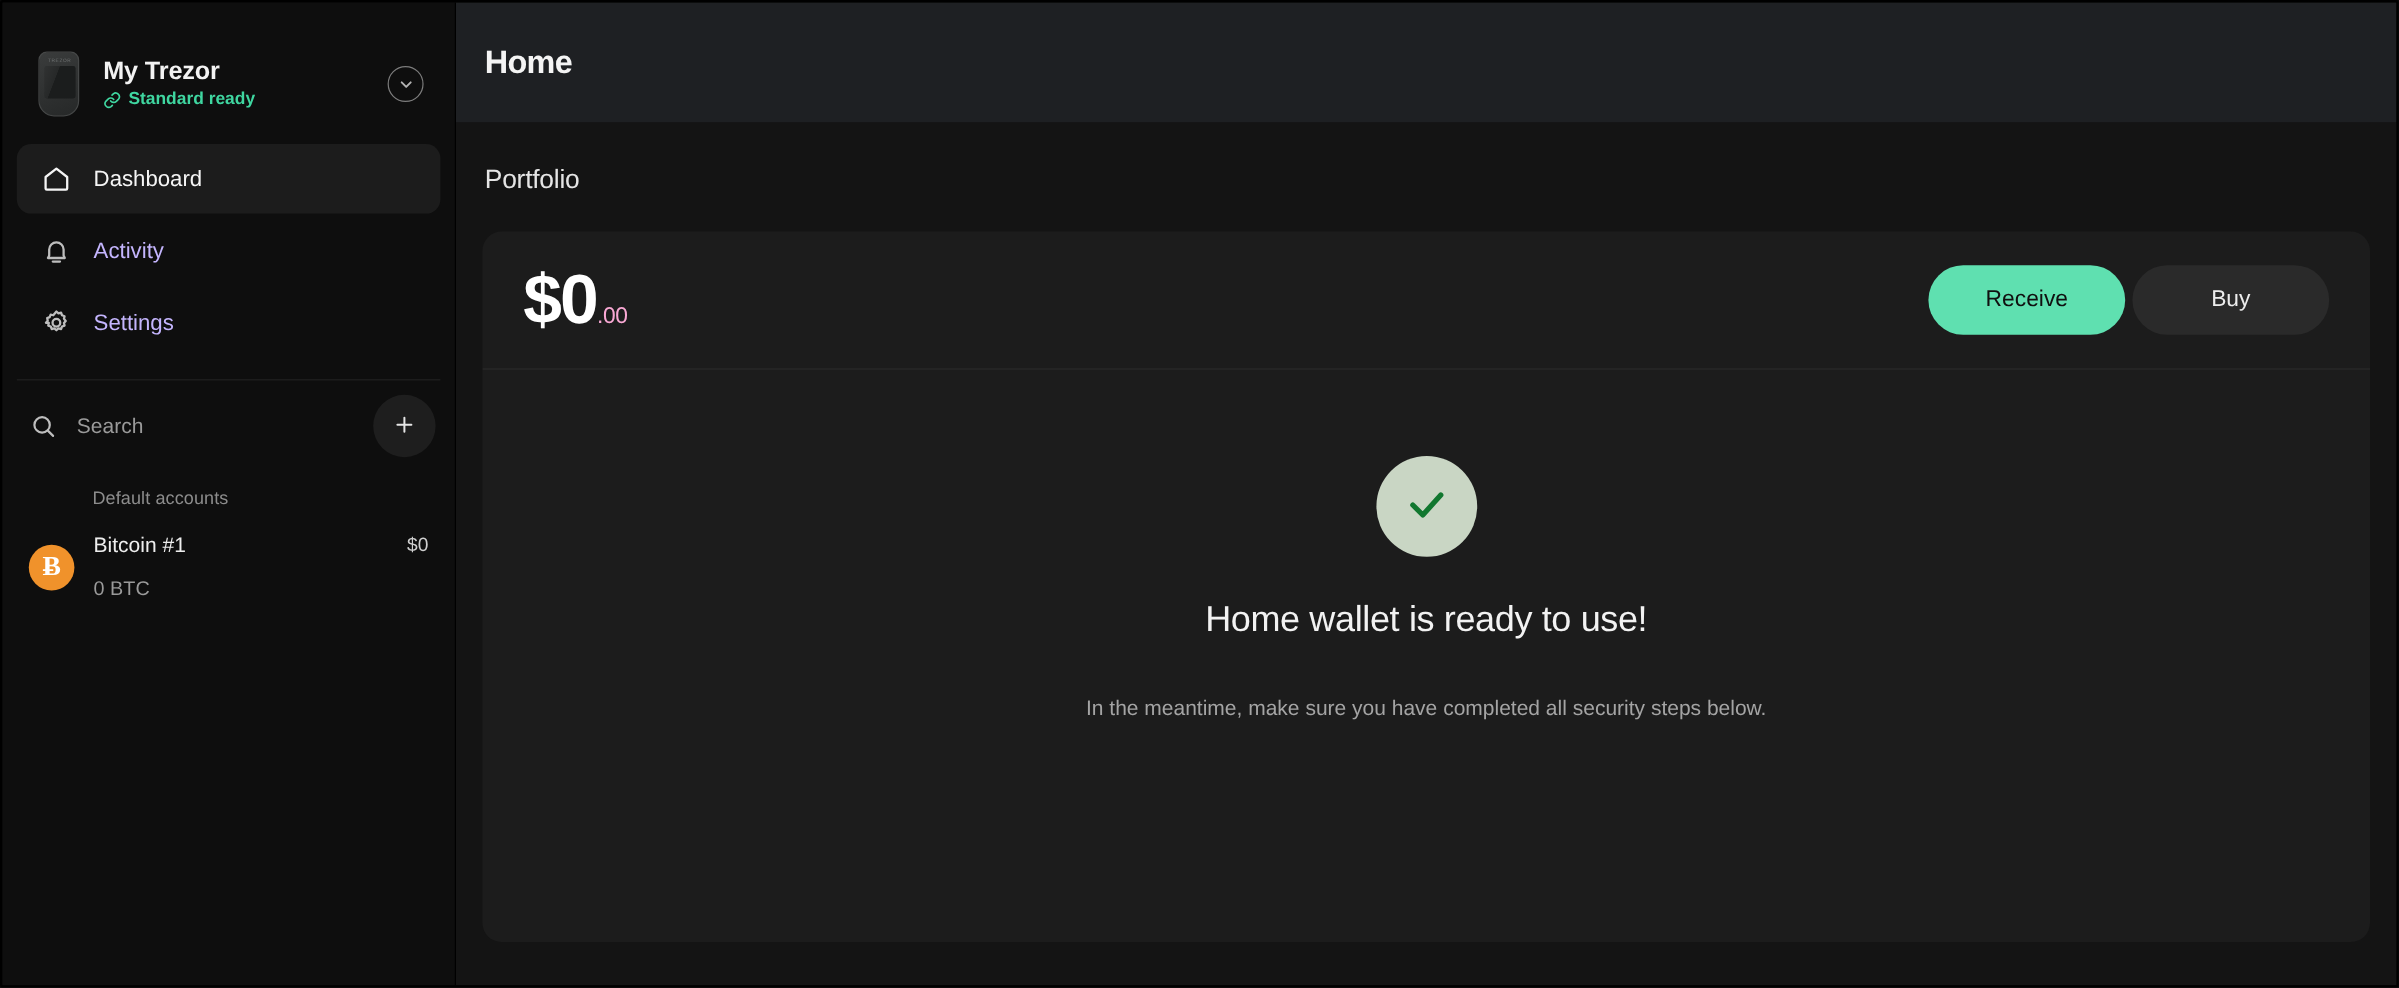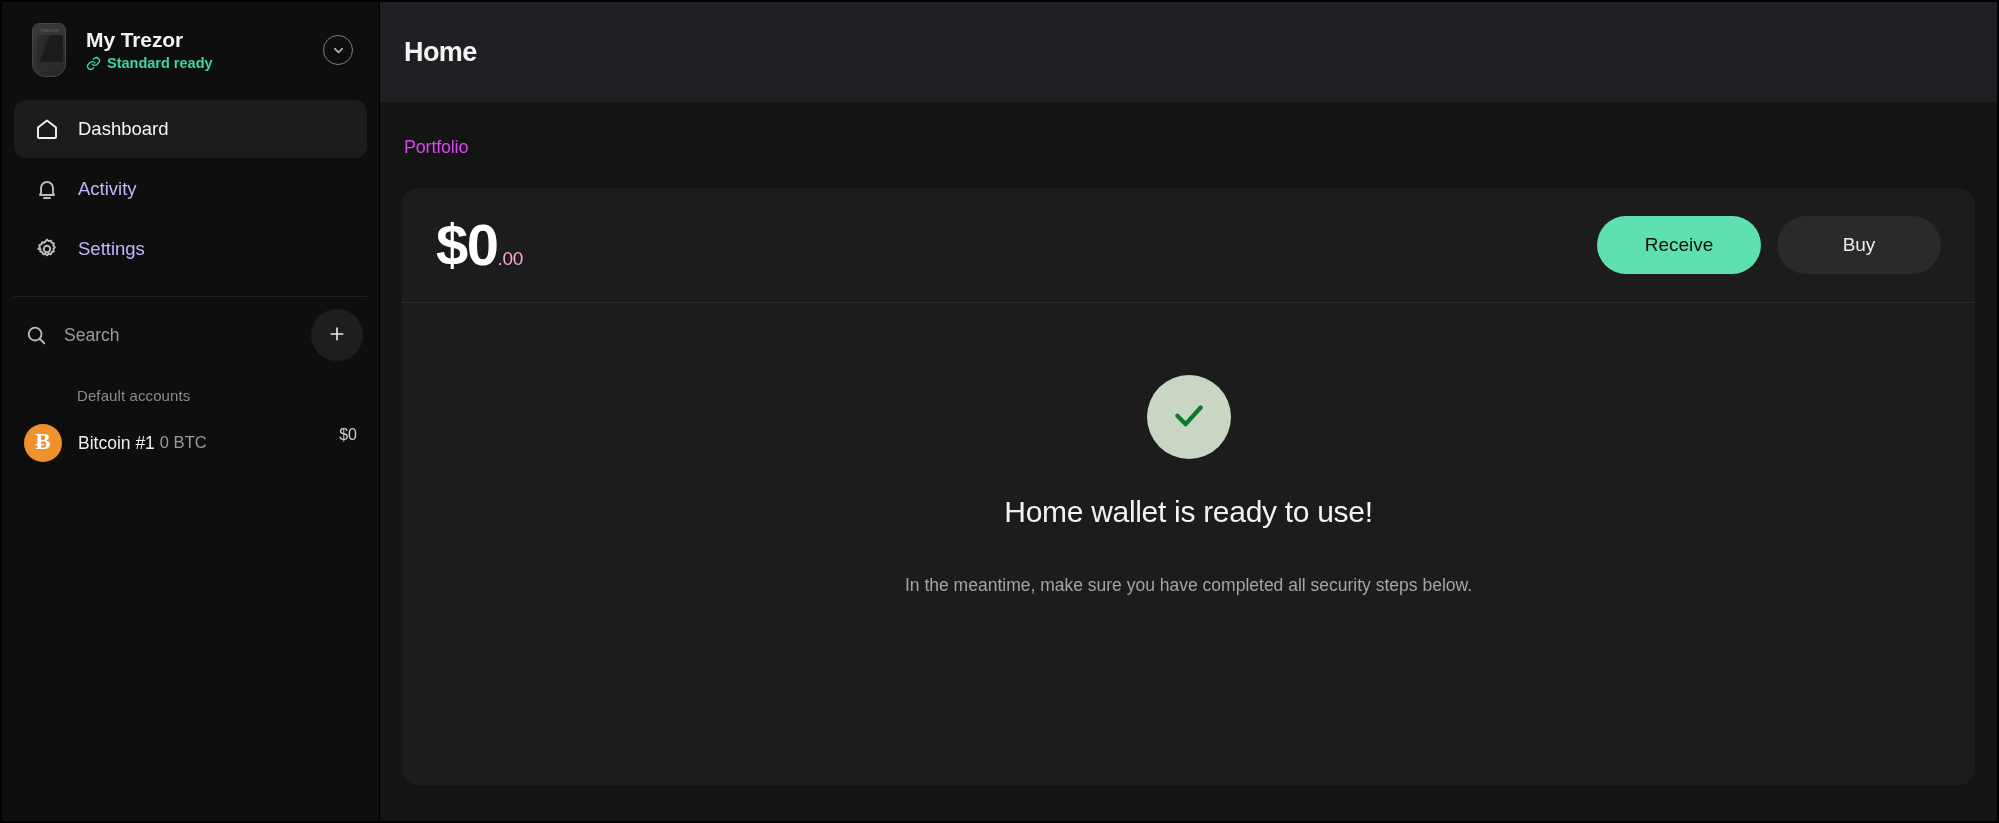--- a/index.html
+++ b/index.html
@@ -26,21 +26,21 @@
 
   
   .sidebar {
     width: 378px;
     min-width: 378px;
     height: 100%;
     background: #0e0e0e;
     border-right: 1px solid #000000;
     display: flex;
     flex-direction: column;
-    padding-top: 0;
+    padding-top: 20px;
   }
 
   .device-header {
     display: flex;
     align-items: center;
     padding: 14px 20px 16px 20px;
     height: 98px;
   }
 
   .device-illus {
@@ -192,21 +192,21 @@
     border-radius: 50%;
     background: #f0922b;
     color: #ffffff;
     display: flex; align-items: center; justify-content: center;
     font-size: 23px;
     font-weight: 700;
     flex: 0 0 auto;
     font-family: "Liberation Serif", serif;
     padding-bottom: 2px;
   }
-  .account-texts { flex: 1 1 auto; display: flex; flex-direction: row; gap: 5px; }
+  .account-texts { flex: 1 1 auto; display: flex; flex-direction: column; gap: 17px; }
   .account-name { color: #ededed; font-size: 17.5px; font-weight: 500; line-height: 1.2; }
   .account-amount { color: #9a9a9a; font-size: 16.5px; line-height: 1.2; }
   .account-fiat { color: #cfcfcf; font-size: 16px; align-self: flex-start; padding-top: 2px; }
 
   
   .main {
     flex: 1 1 auto;
     height: 100%;
     background: #141414;
     display: flex;
@@ -232,22 +232,22 @@
   .main-body {
     flex: 1 1 auto;
     background: #141414;
     padding: 0 22px;
     display: flex;
     flex-direction: column;
     overflow: hidden;
   }
 
   .section-title {
-    color: #d946ef;
-    font-size: 18px;
+    color: #e5e5e5;
+    font-size: 22px;
     font-weight: 500;
     padding: 35px 2px 30px 2px;
     letter-spacing: -0.2px;
   }
 
   .portfolio-card {
     background: #1c1c1c;
     border-radius: 16px;
     flex: 1 1 auto;
     display: flex;
@@ -265,21 +265,21 @@
   }
 
   .balance {
     display: flex;
     align-items: baseline;
     color: #ffffff;
   }
   .balance-major { font-size: 58px; font-weight: 700; letter-spacing: -1.5px; line-height: 1; }
   .balance-minor { font-size: 19px; font-weight: 500; color: #f9a8d4; letter-spacing: -0.3px; }
 
-  .card-actions { display: flex; gap: 16px; align-items: center; }
+  .card-actions { display: flex; gap: 6px; align-items: center; }
   .btn {
     border: none;
     border-radius: 40px;
     height: 58px;
     font-size: 19px;
     font-weight: 500;
     cursor: pointer;
     font-family: "Liberation Sans", sans-serif;
     padding: 0 36px;
     min-width: 164px;

